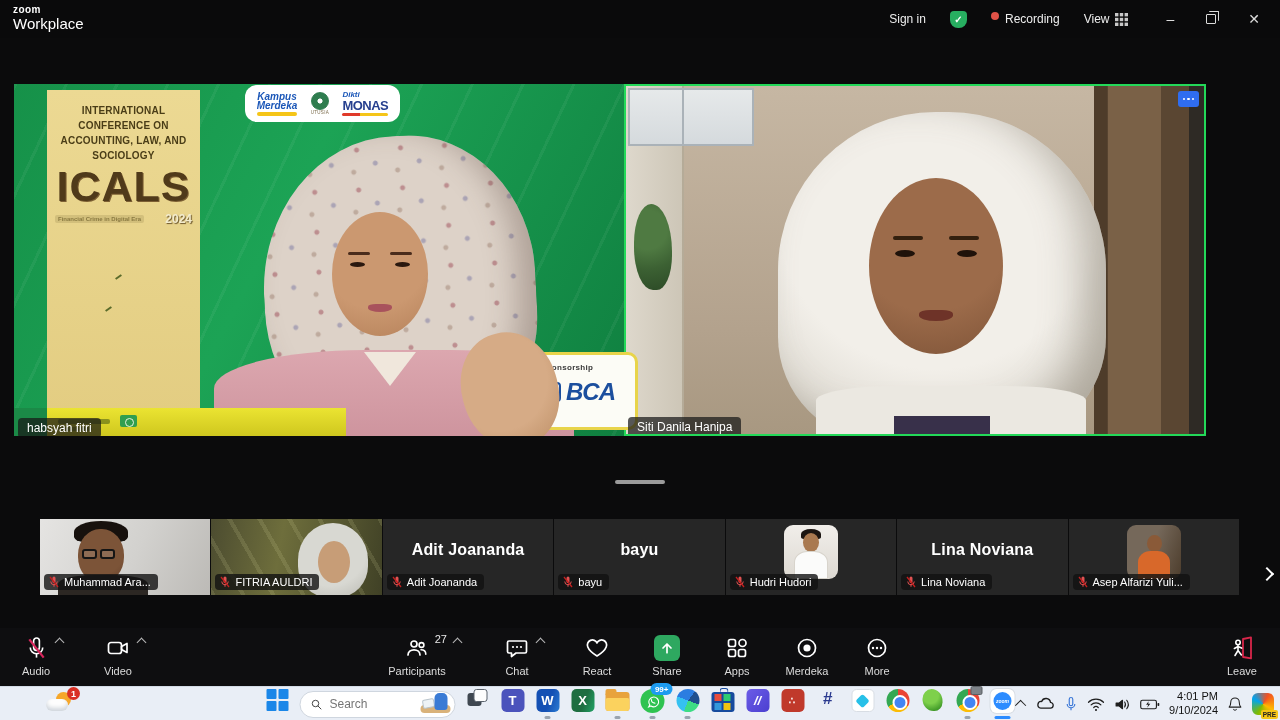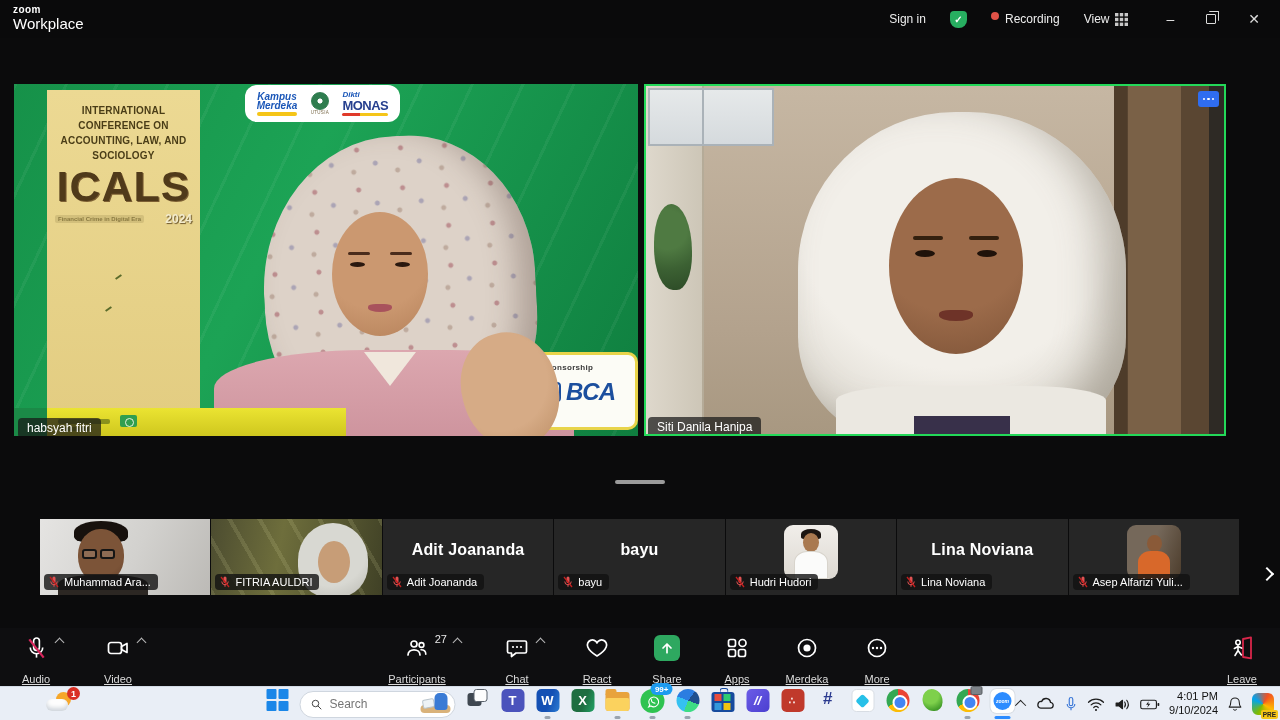--- a/index.html
+++ b/index.html
@@ -19,21 +19,21 @@
   .viewbtn{display:flex;align-items:center;gap:6px;}
   .winbtns{display:flex;align-items:center;gap:32px;margin-left:14px;color:#dcdcdc;font-size:14px;}
   .restore{width:10px;height:10px;border:1.2px solid #dcdcdc;border-radius:1px;position:relative;}
   .restore::before{content:"";position:absolute;left:2px;top:-4px;width:9px;height:9px;border-top:1.2px solid #dcdcdc;border-right:1.2px solid #dcdcdc;border-radius:1px;}
 
   
   .stage{position:absolute;left:0;top:38px;width:1280px;height:590px;background:#0b0b0c;}
   .tile{position:absolute;top:46px;height:352px;overflow:hidden;}
   .tile-left{left:14px;width:624px;background:linear-gradient(118deg,#169149 0%,#1ca355 42%,#0f7e3f 100%);}
   .tile-left::after{content:"";position:absolute;inset:0;background:repeating-linear-gradient(115deg,rgba(255,255,255,.05) 0 3px,transparent 3px 46px);}
-  .tile-right{left:644px;width:582px;border:2px solid #23d959;background:linear-gradient(#c6b7a3,#b3a28d 70%,#a89881);}
+  .tile-right{left:624px;width:582px;border:2px solid #23d959;background:linear-gradient(#c6b7a3,#b3a28d 70%,#a89881);}
 
   
   .poster{position:absolute;left:33px;top:6px;width:153px;height:322px;background:linear-gradient(#ecd993,#e3cd82);z-index:2;padding-top:13px;text-align:center;}
   .poster .t1,.poster .t2{font-size:10px;font-weight:bold;color:#4a3d17;letter-spacing:.2px;line-height:1.5;}
   .poster .ac{font-size:43px;font-weight:bold;letter-spacing:1px;color:#503a1a;text-shadow:1px 1px 0 #7c5f33;margin-top:2px;line-height:1;}
   .poster .row{display:flex;align-items:center;justify-content:space-between;padding:4px 8px 0 8px;}
   .poster .sub{font-size:6px;font-weight:bold;color:#8a7a42;background:rgba(90,75,30,.15);padding:1px 3px;border-radius:2px;}
   .poster .yr{font-size:12px;font-weight:bold;color:#f3ecce;text-shadow:1px 1px 1px #6b552a;}
   .poster .tick{position:absolute;width:7px;height:2px;background:#5a6b2a;transform:rotate(-35deg);}
 
@@ -137,21 +137,21 @@
   .a-head{position:absolute;left:20px;top:10px;width:15px;height:17px;border-radius:50%;background:#8a5a38;}
   .a-shirt{position:absolute;left:11px;top:26px;width:32px;height:28px;border-radius:40% 40% 0 0;background:#d8682a;}
   .fs-next{position:absolute;right:2px;top:519px;width:22px;height:34px;display:flex;align-items:center;justify-content:center;background:transparent;border:none;cursor:pointer;}
   .fs-next i{width:10px;height:10px;border-right:2.4px solid #fff;border-top:2.4px solid #fff;transform:rotate(45deg);display:block;}
 
   
   .toolbar{position:absolute;left:0;top:628px;width:1280px;height:58px;background:#0e0e10;}
   .tb-left{position:absolute;left:14px;top:7px;display:flex;gap:24px;}
   .tb-center{position:absolute;left:50%;top:7px;transform:translateX(-50%);display:flex;gap:26px;}
   .tb-leave{position:absolute;right:16px;top:7px;}
-  .tbi{display:flex;flex-direction:column;align-items:center;gap:12px;color:#dcdcdc;font-size:11px;cursor:pointer;min-width:44px;text-decoration:underline;}
+  .tbi{display:flex;flex-direction:column;align-items:center;gap:4px;color:#dcdcdc;font-size:11px;cursor:pointer;min-width:44px;}
   .tbi-ic{position:relative;height:26px;display:flex;align-items:center;justify-content:center;}
   .chev{position:absolute;right:-15px;top:4px;width:7px;height:7px;border-left:1.6px solid #b9b9b9;border-top:1.6px solid #b9b9b9;transform:rotate(45deg);}
   .pcount{position:absolute;right:-18px;top:-2px;font-size:11px;color:#e8e8e8;}
   .share-ic{width:26px;height:26px;background:#2ea860;border-radius:6px;display:flex;align-items:center;justify-content:center;}
 
   
   .taskbar{position:absolute;left:0;top:686px;width:1280px;height:34px;background:#e9eef6;border-top:1px solid #d3dbe6;}
   .weather{position:absolute;left:46px;top:3px;width:30px;height:28px;}
   .w-sun{position:absolute;left:10px;top:2px;width:15px;height:15px;border-radius:50%;background:#f6a72a;}
   .w-cloud{position:absolute;left:0px;top:9px;width:22px;height:12px;border-radius:8px;background:#fdfdfd;box-shadow:inset 0 -3px 4px #cfd5dc;}

